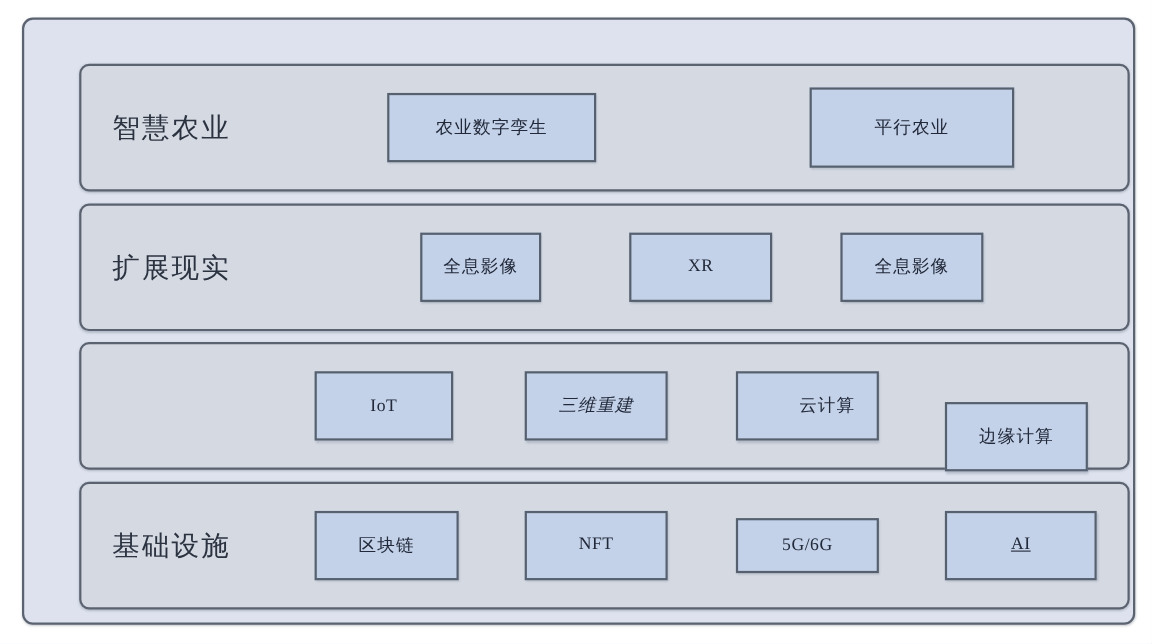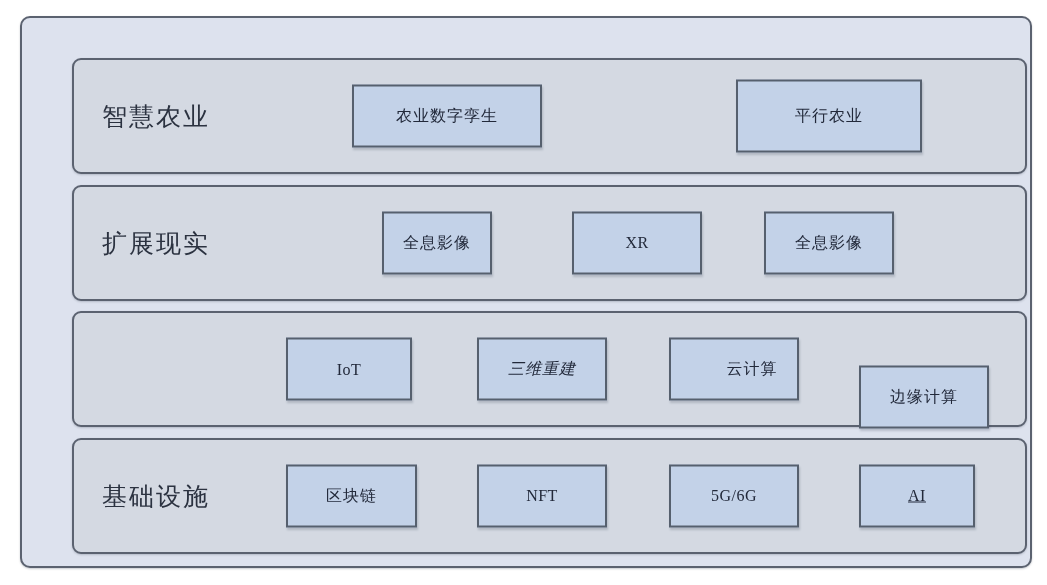--- a/index.html
+++ b/index.html
@@ -127,19 +127,19 @@
             <div class="node-box" style="left: 403px; width: 130px; height: 63px; font-style: italic;">三维重建</div>
             <div class="node-box" style="left: 595px; width: 130px; height: 63px; padding-left: 36px;">云计算</div>
             <div class="node-box" style="left: 785px; width: 130px; height: 63px; margin-top: 28px;">边缘计算</div>
           </div>
         </div>
         <div class="layer-row">
           <div class="layer-label">基础设施</div>
           <div class="node-area">
             <div class="node-box" style="left: 212px; width: 131px; height: 63px;">区块链</div>
             <div class="node-box latin" style="left: 403px; width: 130px; height: 63px;">NFT</div>
-            <div class="node-box latin" style="left: 595px; width: 130px; height: 63px;">5G/6G</div>
-            <div class="node-box latin" style="left: 785px; width: 116px; height: 63px; text-decoration: underline;">AI</div>
+            <div class="node-box latin" style="left: 595px; width: 130px; height: 50px;">5G/6G</div>
+            <div class="node-box latin" style="left: 785px; width: 138px; height: 63px; text-decoration: underline;">AI</div>
           </div>
         </div>
       </div>
   </div>
 </div>
 
 </body></html>

